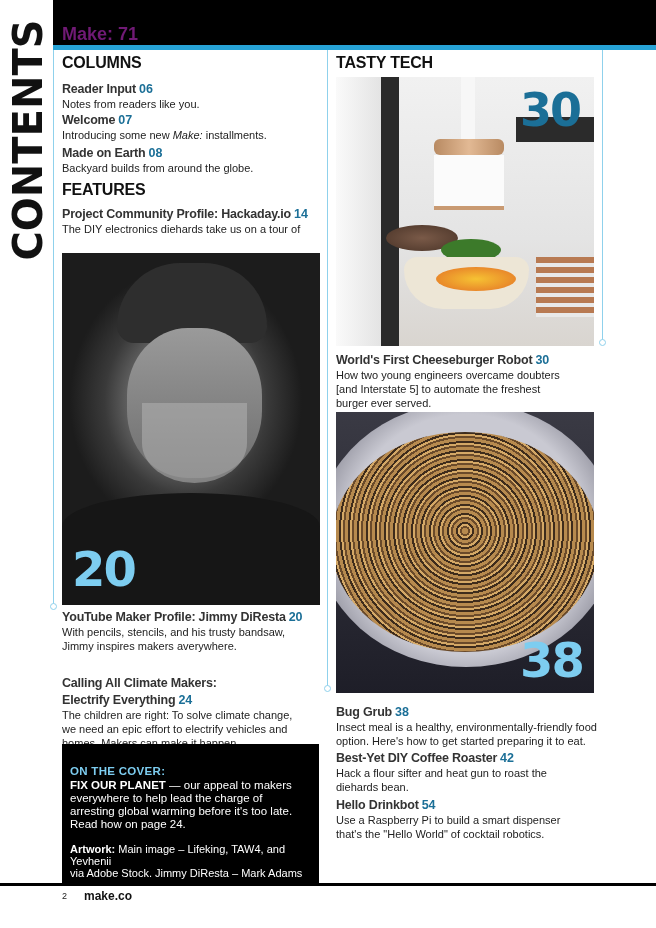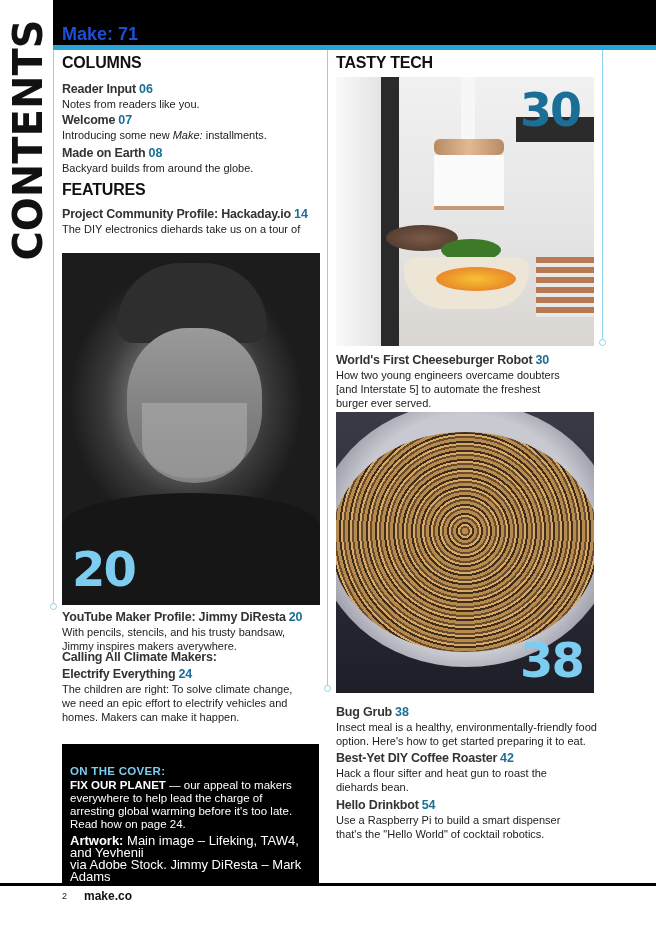--- a/index.html
+++ b/index.html
@@ -16,21 +16,21 @@
     color: #111; display: inline-block;
   }
 
   .header-bar {
     position: absolute; left: 53px; top: 0; width: 603px; height: 45px; background: #000;
   }
   .header-accent {
     position: absolute; left: 53px; top: 45px; width: 603px; height: 5px; background: #27a3d6;
   }
   .issue-label {
-    position: absolute; left: 62px; top: 24px; font-weight: bold; font-size: 18px; color: #1d4ed8;
+    position: absolute; left: 62px; top: 24px; font-weight: bold; font-size: 18px; color: #701a75;
   }
 
   .vline { position: absolute; width: 1px; background: #8fd1ec; }
   .dot { position: absolute; width: 7px; height: 7px; border: 1px solid #8fd1ec; border-radius: 50%; background: #fff; }
 
   .section-head {
     position: absolute; font-weight: 900; font-size: 16px; color: #111; letter-spacing: -0.2px;
   }
   .entry { position: absolute; }
   .entry .t { font-weight: bold; font-size: 12.5px; color: #333; letter-spacing: -0.2px; }
@@ -40,21 +40,21 @@
   .photo { position: absolute; overflow: hidden; }
   .photo-num { position: absolute; font-family: "DejaVu Sans", sans-serif; font-weight: bold; letter-spacing: -2px; }
 
   .cover-box {
     position: absolute; left: 62px; top: 744px; width: 257px; height: 140px; background: #000; color: #fff;
     padding: 21px 8px 0 8px;
   }
   .cover-box .kicker { font-weight: bold; font-size: 11.5px; color: #7dcdf0; letter-spacing: 0.3px; }
   .cover-box .body { font-size: 11.5px; line-height: 13px; margin-top: 2px; }
   .cover-box .body b { font-weight: bold; }
-  .cover-box .credit { font-size: 13px; line-height: 12px; margin-top: 4px; }
+  .cover-box .credit { font-size: 11px; line-height: 12px; margin-top: 12px; }
 
   .footer-rule { position: absolute; left: 0; top: 883px; width: 656px; height: 3px; background: #000; }
   .footer-page { position: absolute; left: 62px; top: 891px; font-size: 9px; color: #222; }
   .footer-site { position: absolute; left: 84px; top: 889px; font-weight: bold; font-size: 12px; color: #111; }
 </style>
 </head>
 <body>
 
 <div class="vertical-title">
   <span>CONTENTS</span>
@@ -102,21 +102,21 @@
   <div style="position:absolute;left:0;top:240px;width:258px;height:112px;background:#161616;border-radius:50% 50% 0 0 / 30% 30% 0 0;"></div>
   <div class="photo-num" style="left:10px;top:288px;font-size:48px;color:#7dcdf0;">20</div>
 </div>
 
 <div class="entry" style="left:62px;top:607px;">
   <div><span class="t">YouTube Maker Profile: Jimmy DiResta</span><span class="p">20</span></div>
   <div class="d">With pencils, stencils, and his trusty bandsaw,</div>
   <div class="d">Jimmy inspires makers averywhere.</div>
 </div>
 
-<div class="entry" style="left:62px;top:650px;">
+<div class="entry" style="left:62px;top:676px;">
   <div class="t">Calling All Climate Makers:</div>
   <div><span class="t">Electrify Everything</span><span class="p">24</span></div>
   <div class="d">The children are right: To solve climate change,</div>
   <div class="d">we need an epic effort to electrify vehicles and</div>
   <div class="d">homes. Makers can make it happen.</div>
 </div>
 
 <div class="cover-box">
   <div class="kicker">ON THE COVER:</div>
   <div class="body">

